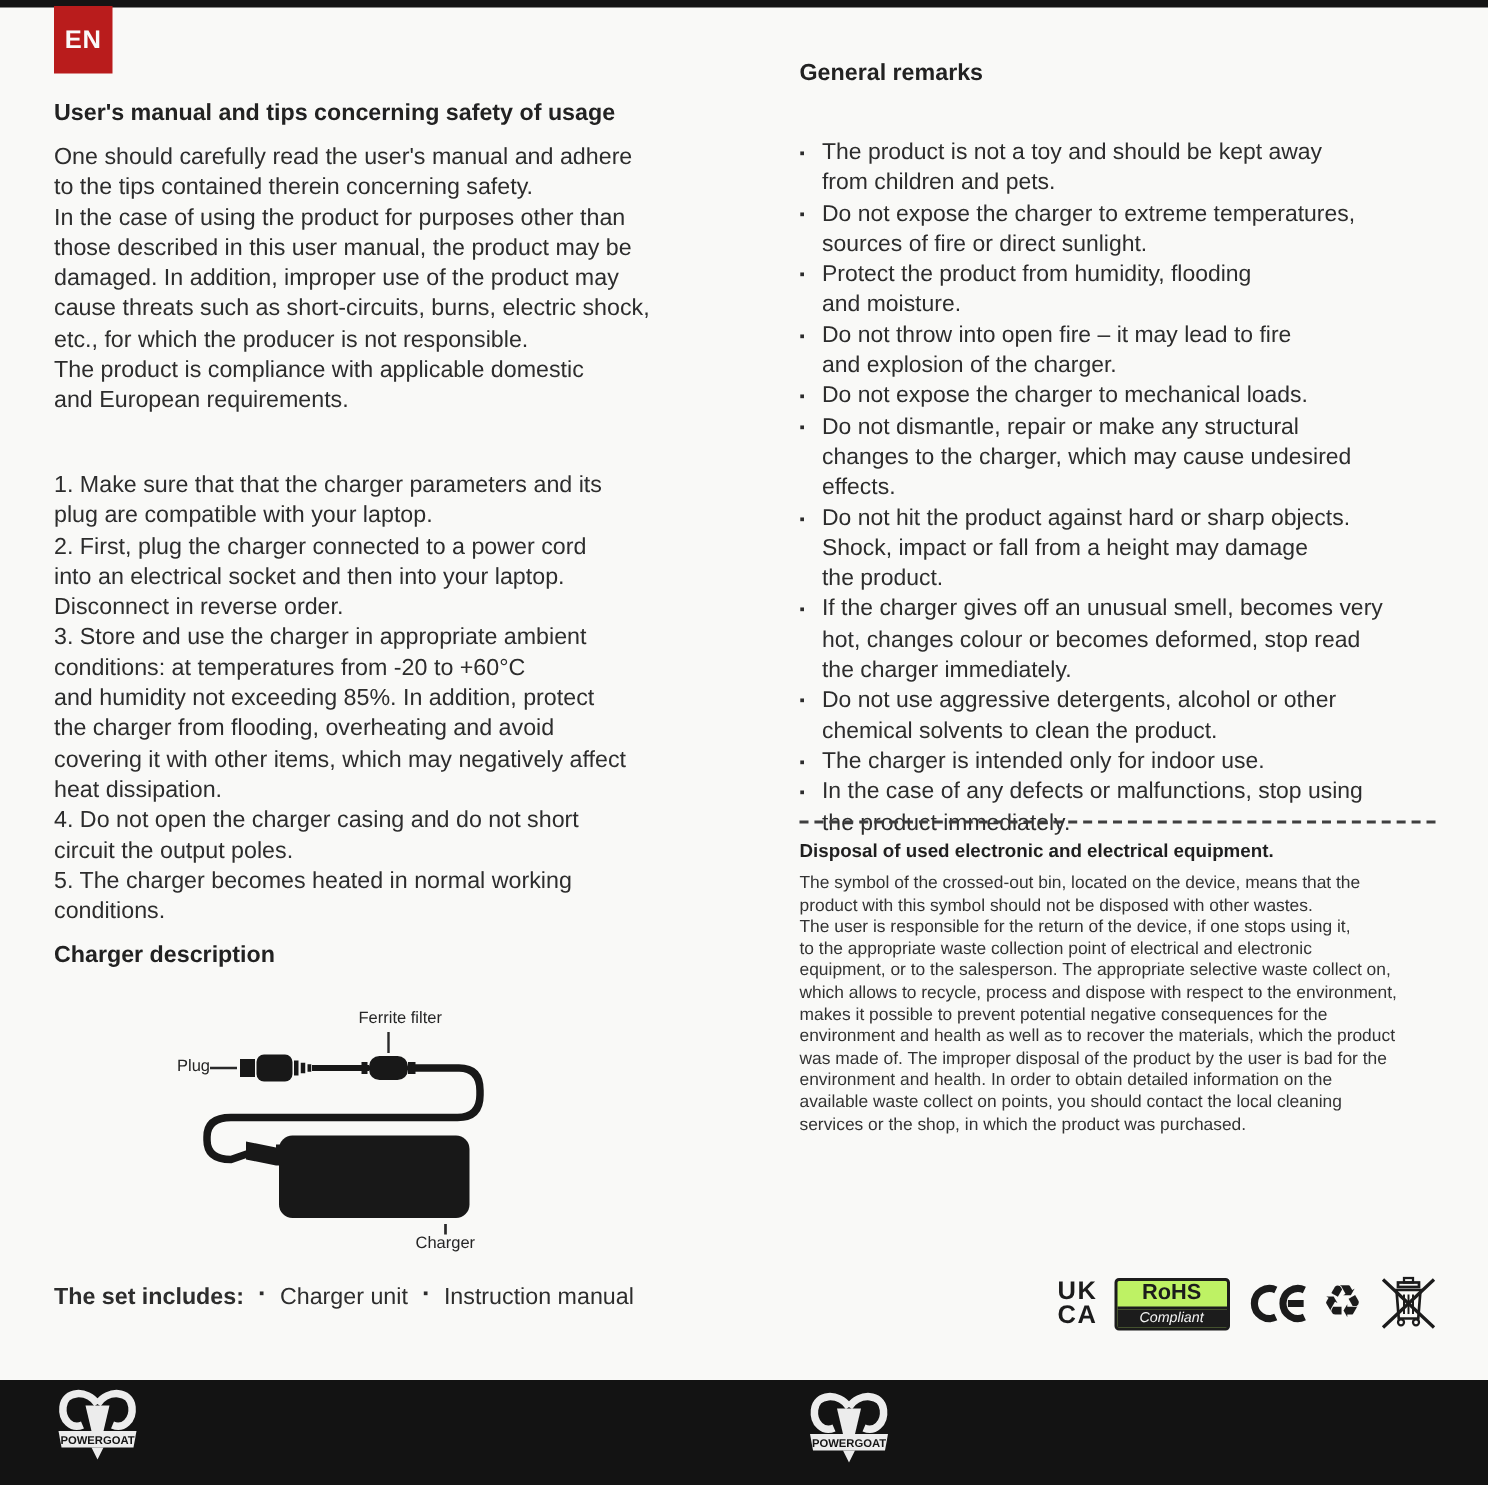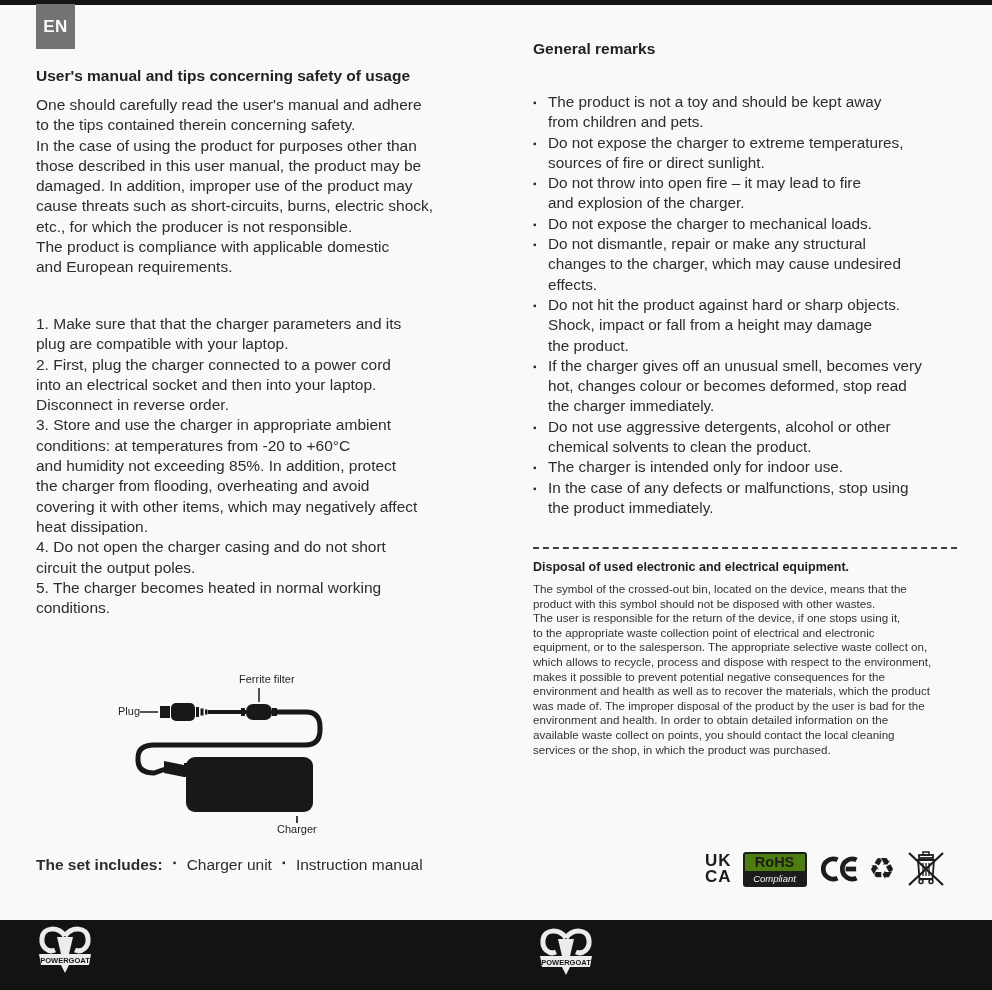--- a/index.html
+++ b/index.html
@@ -2,21 +2,21 @@
 <html><head>
 <meta charset="utf-8">
 <style>
   * { margin:0; padding:0; box-sizing:border-box; }
   html,body { width:992px; height:990px; }
   body { font-family:"Liberation Sans", sans-serif; background:#e9e9e7; }
   .page { position:relative; width:992px; height:990px; background:#f9f9f7; overflow:hidden; color:#2d2d2d; }
   .abs { position:absolute; }
 
   .top-bar { left:0; top:0; width:992px; height:5px; background:#141414; }
-  .lang-badge { left:36px; top:4px; width:39px; height:45px; background:#737373; color:#fafafa;
+  .lang-badge { left:36px; top:4px; width:39px; height:45px; background:#b91c1c; color:#fafafa;
     display:flex; align-items:center; justify-content:center; font-weight:bold; font-size:17px; letter-spacing:.5px; }
 
   h2.sec { font-size:15.5px; font-weight:bold; color:#222; }
   .body-text { font-size:15.5px; line-height:20.3px; white-space:pre-line; width:452px; }
 
   .left-title   { left:36px; top:67px;  width:452px; }
   .left-intro   { left:36px; top:95px;  }
   .left-using   { left:36px; top:287px; width:452px; }
   .left-steps   { left:36px; top:314px; }
   .left-desc    { left:36px; top:628px; width:452px; }
@@ -36,21 +36,21 @@
   .remarks { left:533px; top:64px; width:448px; list-style:none;margin-top:28px; }
   .remarks li { position:relative; padding-left:15px; font-size:15.3px; line-height:20.3px; white-space:pre-line; }
   .remarks li::before { content:"▪"; position:absolute; left:0; top:1px; font-size:10px; color:#2d2d2d; }
 
   .dash-sep { left:533px; top:547px; width:424px; height:0; border-top:2px dashed #3f3f3f; }
   .disposal-title { left:533px; top:560px; width:450px; font-size:12.5px; font-weight:bold; color:#1f1f1f; }
   .disposal-text  { left:533px; top:582px; width:452px; font-size:11.6px; line-height:14.6px; white-space:pre-line; color:#333; }
 
   .marks-row { left:705px; top:850px; display:flex; align-items:center; gap:11px; }
   .ukca { font-weight:800; font-size:17px; line-height:16px; letter-spacing:1px; color:#1c1c1c; text-align:center; }
-  .rohs { width:64px; border:2.5px solid #1c1c1c; border-radius:3px; text-align:center; background:#4d7c0f; }
+  .rohs { width:77px; border:2.5px solid #1c1c1c; border-radius:3px; text-align:center; background:#bef264; }
   .rohs-top { font-weight:800; font-size:14.5px; line-height:17px; color:#1c1c1c; border-bottom:2px solid #1c1c1c; }
   .rohs-bottom { background:#1c1c1c; color:#f4f4f4; font-size:9.5px; line-height:12px; font-style:italic; }
   .recycle-glyph { font-size:30px; line-height:32px; color:#1c1c1c; font-family:"DejaVu Sans", sans-serif; }
 
   .footer-bar { left:0; top:920px; width:992px; height:70px; background:#131313; }
   .goat-1 { left:36px;  top:924px; }
   .goat-2 { left:537px; top:926px; }
 </style>
 </head>
 <body>
@@ -80,20 +80,21 @@
 3. Store and use the charger in appropriate ambient
 conditions: at temperatures from -20 to +60°C
 and humidity not exceeding 85%. In addition, protect
 the charger from flooding, overheating and avoid
 covering it with other items, which may negatively affect
 heat dissipation.
 4. Do not open the charger casing and do not short
 circuit the output poles.
 5. The charger becomes heated in normal working
 conditions.</div>
+  <h2 class="abs sec left-desc">Charger description</h2>
 
   <svg class="abs diagram-svg" width="240" height="165" viewBox="0 0 240 165">
     <g stroke="#2a2a2a" stroke-width="1.6">
         <line x1="149" y1="16" x2="149" y2="30"></line>
       </g>
     <g stroke="#2a2a2a" stroke-width="1.6">
         <line x1="30" y1="40" x2="48" y2="40"></line>
       </g>
     <g fill="#181818">
       <rect x="50" y="34" width="10" height="12"></rect>
@@ -123,20 +124,22 @@
   <div class="abs set-line">
     <span class="set-label">The set includes:</span><span class="set-item">Charger unit</span><span class="set-item">Instruction manual</span>
   </div>
 
   <h2 class="abs sec right-title">General remarks</h2>
   <ul class="abs remarks">
     <li>The product is not a toy and should be kept away
 from children and pets.</li>
     <li>Do not expose the charger to extreme temperatures,
 sources of fire or direct sunlight.</li>
+    <li>Protect the product from humidity, flooding
+and moisture.</li>
     <li>Do not throw into open fire – it may lead to fire
 and explosion of the charger.</li>
     <li>Do not expose the charger to mechanical loads.</li>
     <li>Do not dismantle, repair or make any structural
 changes to the charger, which may cause undesired
 effects.</li>
     <li>Do not hit the product against hard or sharp objects.
 Shock, impact or fall from a height may damage
 the product.</li>
     <li>If the charger gives off an unusual smell, becomes very

